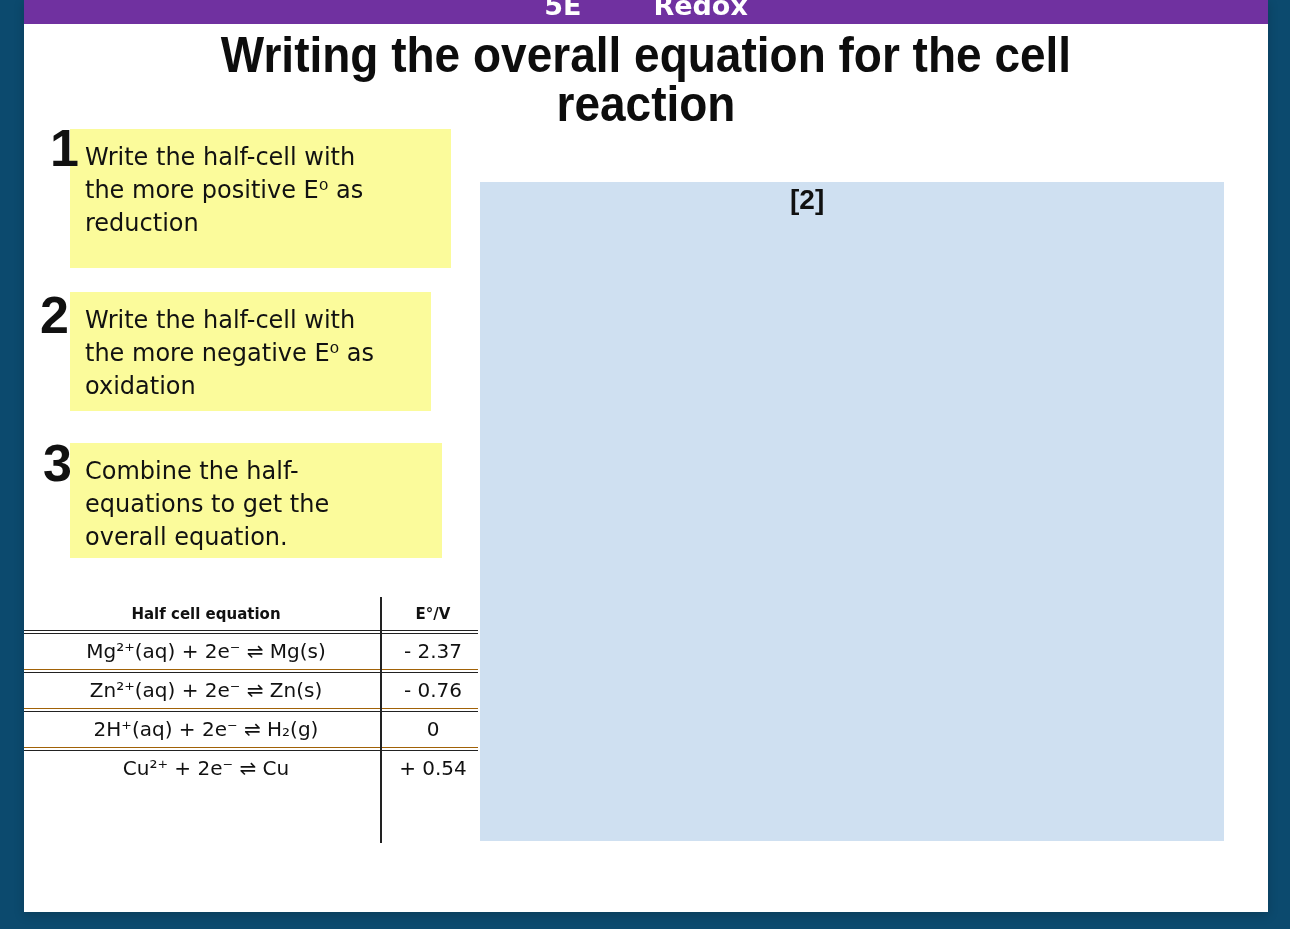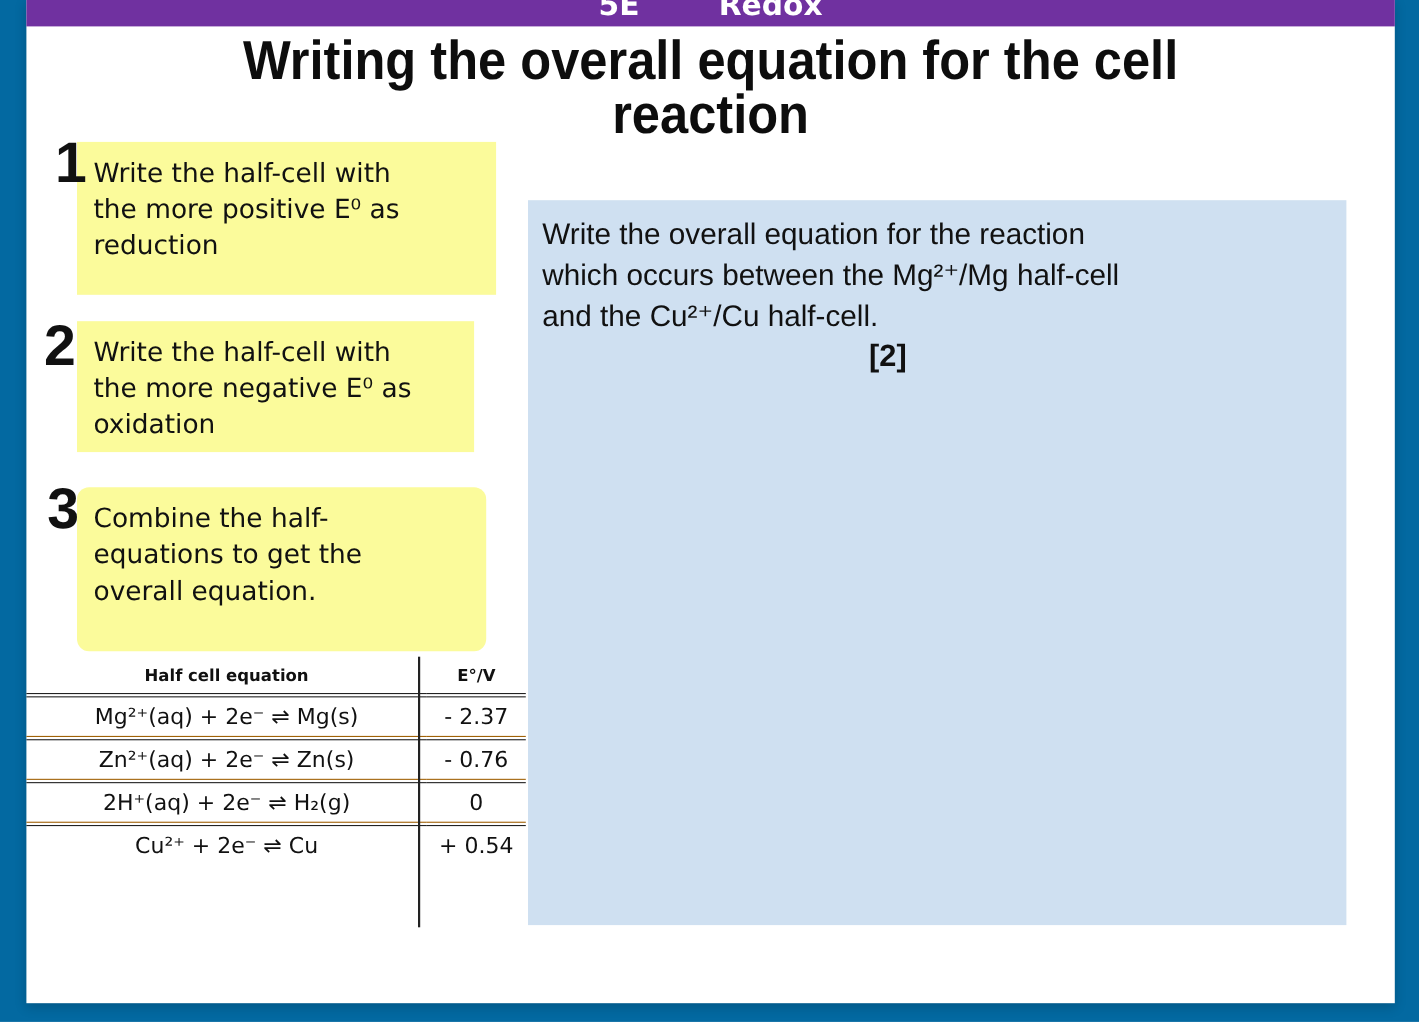--- a/index.html
+++ b/index.html
@@ -8,21 +8,21 @@
     width: 1290px;
     height: 929px;
     background: #f6f6f6;
     overflow: hidden;
     font-family: "DejaVu Sans", sans-serif;
   }
   .stage {
     position: relative;
     width: 1290px;
     height: 929px;
-    background: #0369a1;
+    background: #0c4a6e;
   }
   .slide {
     position: absolute;
     left: 24px;
     top: 0;
     width: 1244px;
     height: 912px;
     background: #ffffff;
     box-shadow: 0 3px 10px rgba(0,0,0,0.18);
   }
@@ -175,21 +175,21 @@
     </div>
     <div class="step-number" style="left:26px; top:122px;">1</div>
 
     <div class="step-box" style="left:46px; top:292px; width:361px; height:119px;">
       <div class="step-text">Write the half-cell with
 the more negative E⁰ as
 oxidation</div>
     </div>
     <div class="step-number" style="left:16px; top:289px;">2</div>
 
-    <div class="step-box" style="left:46px; top:443px; width:372px; height:149px;border-radius:11px;">
+    <div class="step-box" style="left:46px; top:443px; width:372px; height:115px;">
       <div class="step-text">Combine the half-
 equations to get the
 overall equation.</div>
     </div>
     <div class="step-number" style="left:19px; top:437px;">3</div>
 
     <div class="pot-table-wrap">
       <table class="pot-table">
         <thead>
           <tr>
@@ -213,20 +213,17 @@
           <tr>
             <td class="col-eq">Cu²⁺ + 2e⁻ ⇌ Cu</td>
             <td class="col-pot">+ 0.54</td>
           </tr>
         </tbody>
       </table>
       <div class="col-divider"></div>
     </div>
 
     <div class="question-box">
-      <div class="question-text">Write the overall equation for the reaction
-which occurs between the Mg²⁺/Mg half-cell
-and the Cu²⁺/Cu half-cell.</div>
       <div class="marks-label">[2]</div>
     </div>
 
   </div>
 </div>
 
 </body></html>

